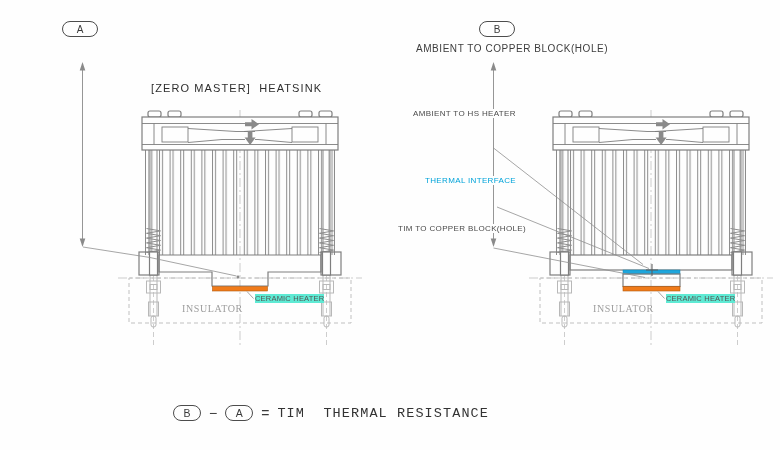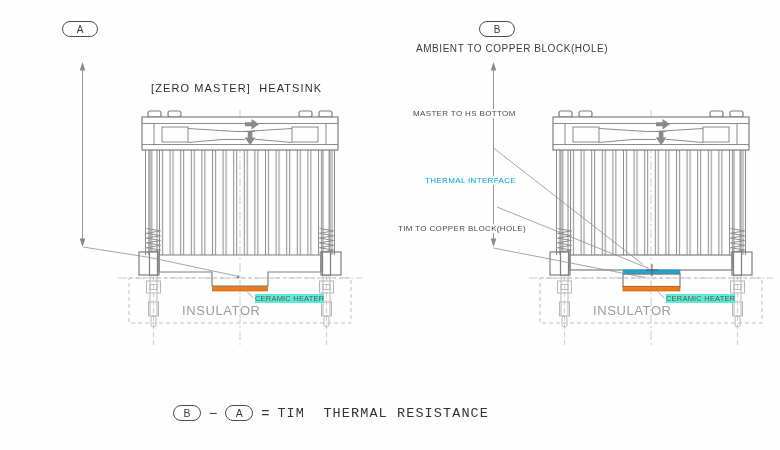--- a/index.html
+++ b/index.html
@@ -5,21 +5,21 @@
   html,body{margin:0;padding:0;background:#ffffff;}
   #stage{position:relative;width:780px;height:450px;background:#fefefe;overflow:hidden;
          font-family:"Liberation Sans", sans-serif;}
   svg{position:absolute;left:0;top:0;}
   .lbl{position:absolute;white-space:pre;color:#3f3f3f;}
   .lbl-note{font-size:10px;letter-spacing:0.55px;color:#3d3d3d;}
   .lbl-title{font-size:11px;letter-spacing:1.1px;color:#2e2e2e;}
   .lbl-callout{font-size:8px;letter-spacing:0.35px;color:#4a4a4a;background:#fefefe;padding:0 2px;}
   .lbl-cyan{color:#00a3d9;}
   .lbl-xs{font-size:7.5px;letter-spacing:0.2px;color:#565656;background:#5eead4;}
-  .lbl-ins{font-size:13px;letter-spacing:0.6px;color:#9d9d9d;}
+  .lbl-ins{font-size:10px;letter-spacing:0.6px;color:#9d9d9d;font-family:Liberation Serif, serif;}
   .datum-oval{position:absolute;width:34px;height:14px;border:1.3px solid #4c4c4c;border-radius:8px;
       display:flex;align-items:center;justify-content:center;font-size:10px;color:#3a3a3a;background:#fefefe;}
   #formula{position:absolute;left:173px;top:405px;display:flex;align-items:center;gap:8px;}
   .f-oval{width:26px;height:14px;border:1.3px solid #4c4c4c;border-radius:8px;display:flex;
       align-items:center;justify-content:center;font-size:10.5px;color:#3a3a3a;}
   .f-op{font-size:14px;color:#3a3a3a;}
   .f-res{font-size:13.5px;letter-spacing:1.1px;color:#333;white-space:pre;font-family:Liberation Mono, monospace;}
   .ln{stroke:#7e7e7e;stroke-width:1.2;fill:none;}
   .lnf{stroke:#7e7e7e;stroke-width:1.2;fill:#fefefe;}
   .lnt{stroke:#7e7e7e;stroke-width:0.9;fill:none;}
@@ -149,21 +149,21 @@
 <div class="datum-oval" style="left:62px;top:21px;">
   <span>A</span>
 </div>
 <div class="lbl lbl-title" style="left:151px;top:82px;">[ZERO MASTER]  HEATSINK</div>
 
 <div class="datum-oval" style="left:479px;top:21px;">
   <span>B</span>
 </div>
 <div class="lbl lbl-note" style="left:396px;top:43px;margin-left:20px;">AMBIENT TO COPPER BLOCK(HOLE)</div>
 
-<div class="lbl lbl-callout" style="left:411px;top:109px;">MASTER TO HS BOTTOM</div>
+<div class="lbl lbl-callout" style="left:411px;top:109px;">AMBIENT TO HS HEATER</div>
 <div class="lbl lbl-callout lbl-cyan" style="left:423px;top:176px;">THERMAL INTERFACE</div>
 <div class="lbl lbl-callout" style="left:396px;top:224px;">TIM TO COPPER BLOCK(HOLE)</div>
 
 <div class="lbl lbl-xs" style="left:255px;top:294px;">CERAMIC HEATER</div>
 <div class="lbl lbl-ins" style="left:182px;top:303px;">INSULATOR</div>
 <div class="lbl lbl-xs" style="left:666px;top:294px;">CERAMIC HEATER</div>
 <div class="lbl lbl-ins" style="left:593px;top:303px;">INSULATOR</div>
 
 <div id="formula">
   <div class="f-oval">

